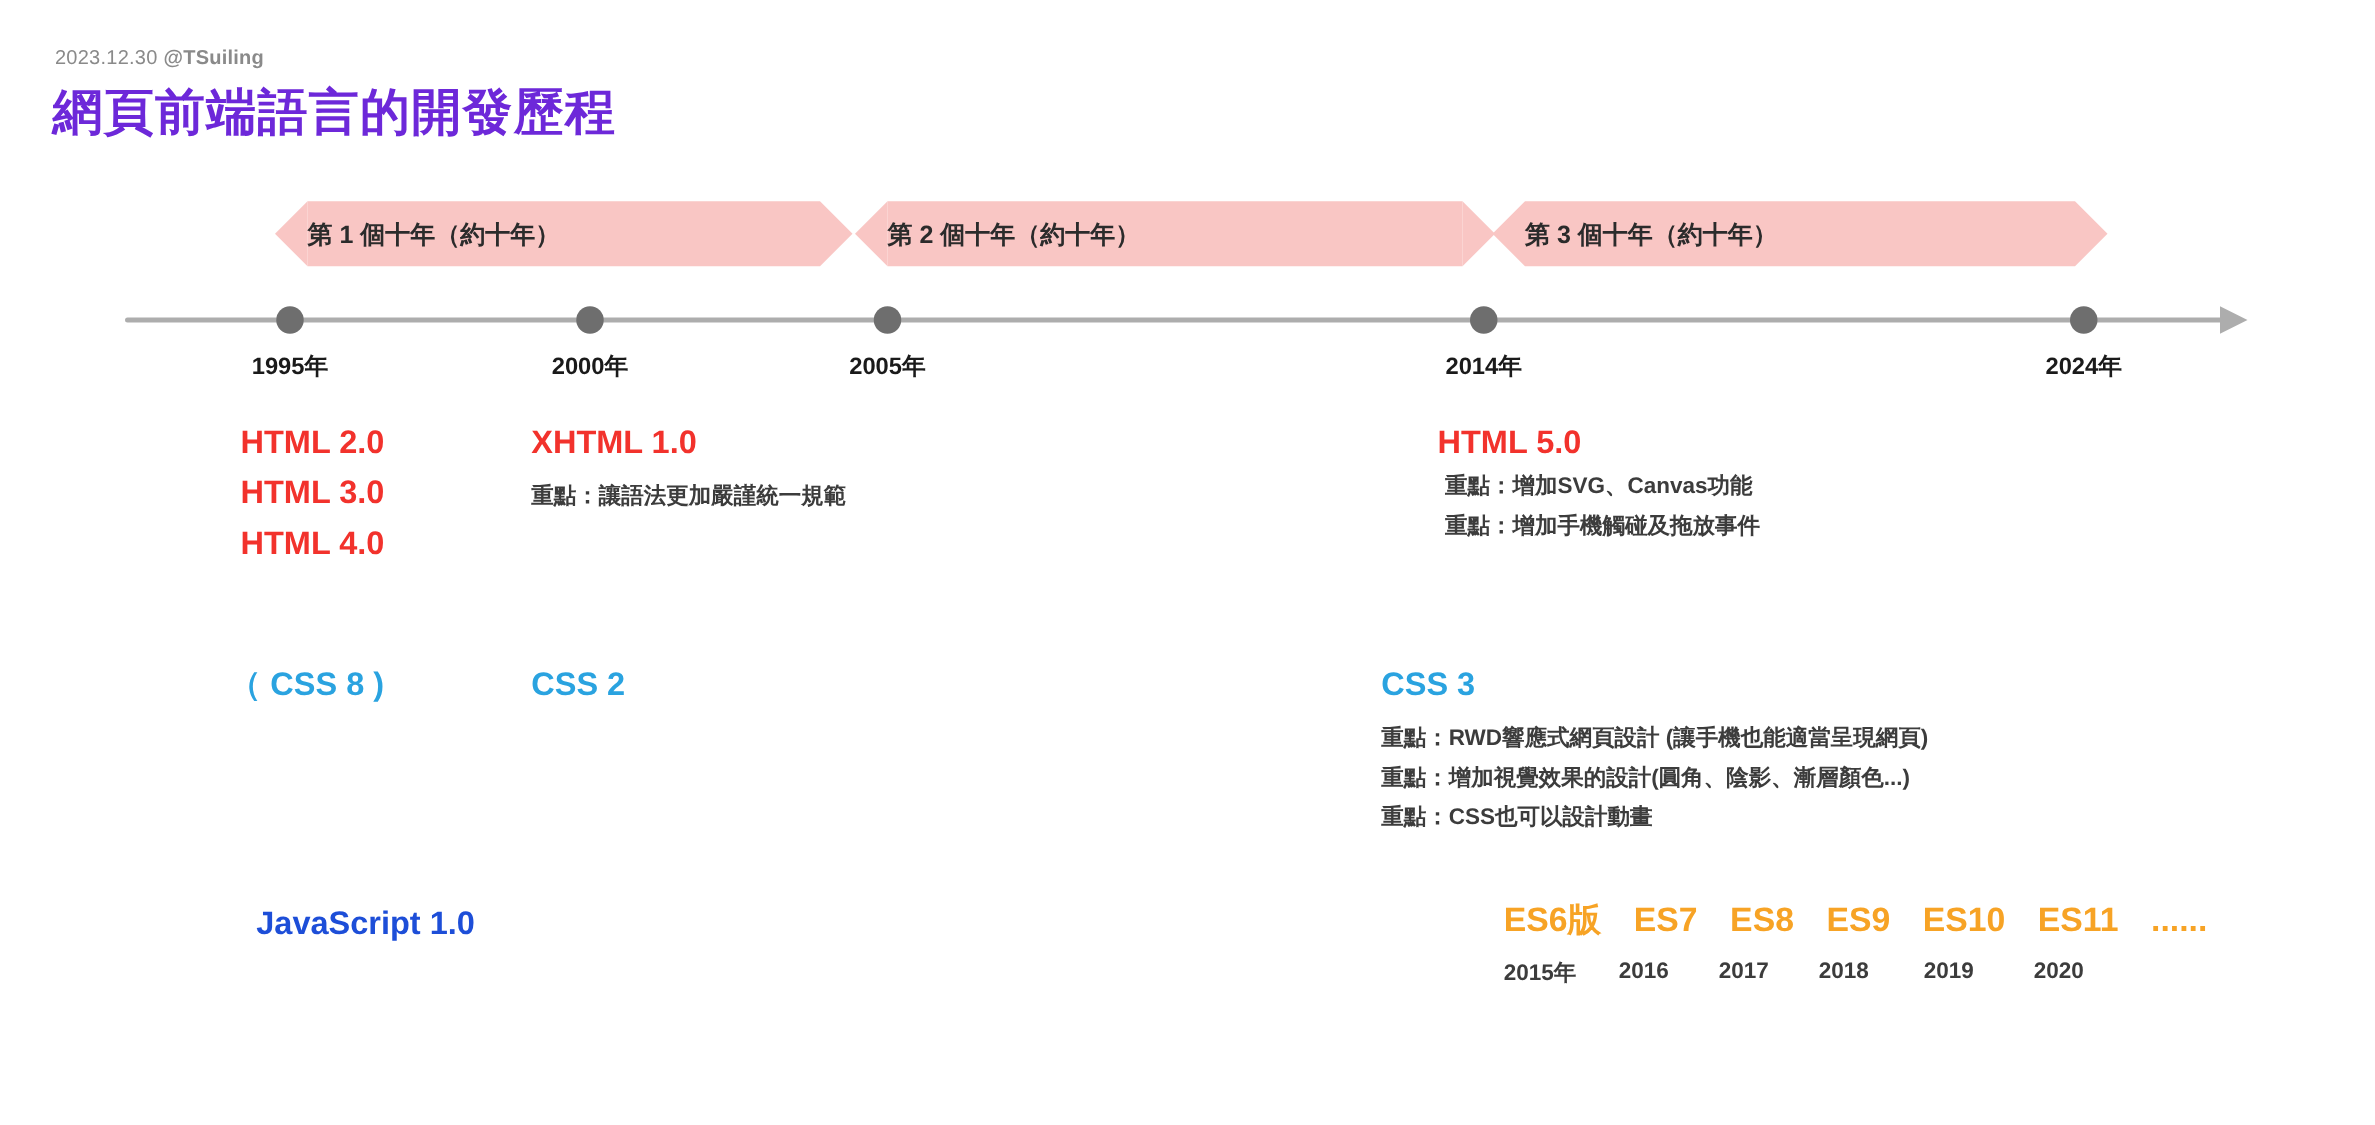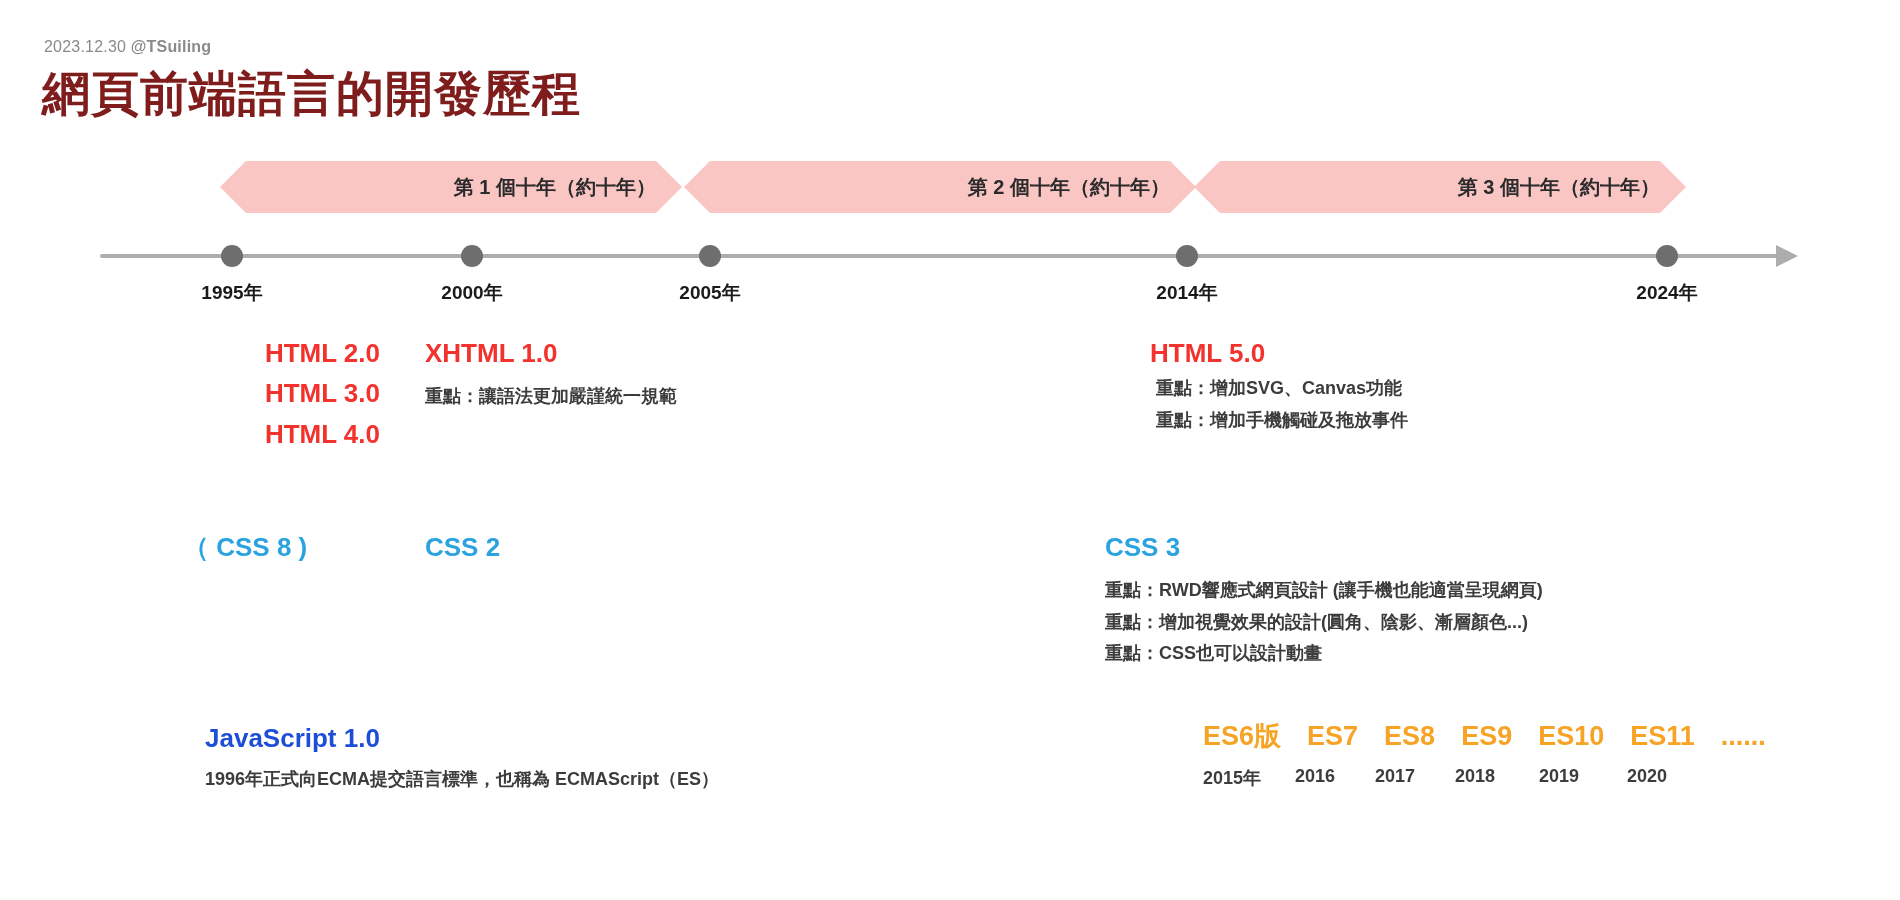--- a/index.html
+++ b/index.html
@@ -24,38 +24,38 @@
     font-size: 16px;
     color: #8a8a8a;
     letter-spacing: 0.2px;
     white-space: nowrap;
   }
   .byline .handle { color: #8a8a8a; font-weight: bold; }
   .page-title {
     position: absolute;
     left: 42px;
     top: 62px;
-    font-size: 48px;
-    font-weight: bold;
-    color: #7f1d1d;
+    font-size: 40px;
+    font-weight: bold;
+    color: #6d28d9;
     letter-spacing: 1px;
     white-space: nowrap;
   }
 
   
   .decade {
     position: absolute;
     height: 52px;
     top: 161px;
     color: #2b2b2b;
     font-size: 20px;
     font-weight: bold;
     display: flex;
     align-items: center;
-    justify-content: flex-end;
+    justify-content: flex-start;
     background: #f9c6c4;
     white-space: nowrap;
   }
   .decade .label { position: relative; z-index: 2; }
   .decade .tip-left,
   .decade .tip-right {
     position: absolute;
     top: 0;
     width: 0;
     height: 0;
@@ -115,21 +115,21 @@
     font-size: 18px;
     font-weight: bold;
     color: #3c3c3c;
     line-height: 1.75;
     white-space: nowrap;
   }
   .c-html { color: #f2322c; }
   .c-css  { color: #2aa3e0; }
   .c-js   { color: #1d4ed8; }
 
-  .html-stack .heading { text-align: right; }
+  .html-stack .heading { text-align: center; }
 
   
   .es-row {
     position: absolute;
     display: flex;
     align-items: baseline;
     white-space: nowrap;
   }
   .es-row .es-item {
     font-size: 27px;
@@ -212,21 +212,20 @@
 </div>
 <div class="entry" style="left:1105px; top:527px;">
   <div class="heading c-css">CSS 3</div>
   <div class="note" style="margin-top:8px;">重點：RWD響應式網頁設計 (讓手機也能適當呈現網頁)</div>
   <div class="note">重點：增加視覺效果的設計(圓角、陰影、漸層顏色...)</div>
   <div class="note">重點：CSS也可以設計動畫</div>
 </div>
 
 <div class="entry" style="left:205px; top:718px;">
   <div class="heading c-js">JavaScript 1.0</div>
-  <div class="note" style="margin-top:6px;">1996年正式向ECMA提交語言標準，也稱為 ECMAScript（ES）</div>
 </div>
 
 <div class="es-row" style="left:1203px; top:718px; gap:26px;">
   <span class="es-item">ES6版</span>
   <span class="es-item">ES7</span>
   <span class="es-item">ES8</span>
   <span class="es-item">ES9</span>
   <span class="es-item">ES10</span>
   <span class="es-item">ES11</span>
   <span class="es-item">......</span>

